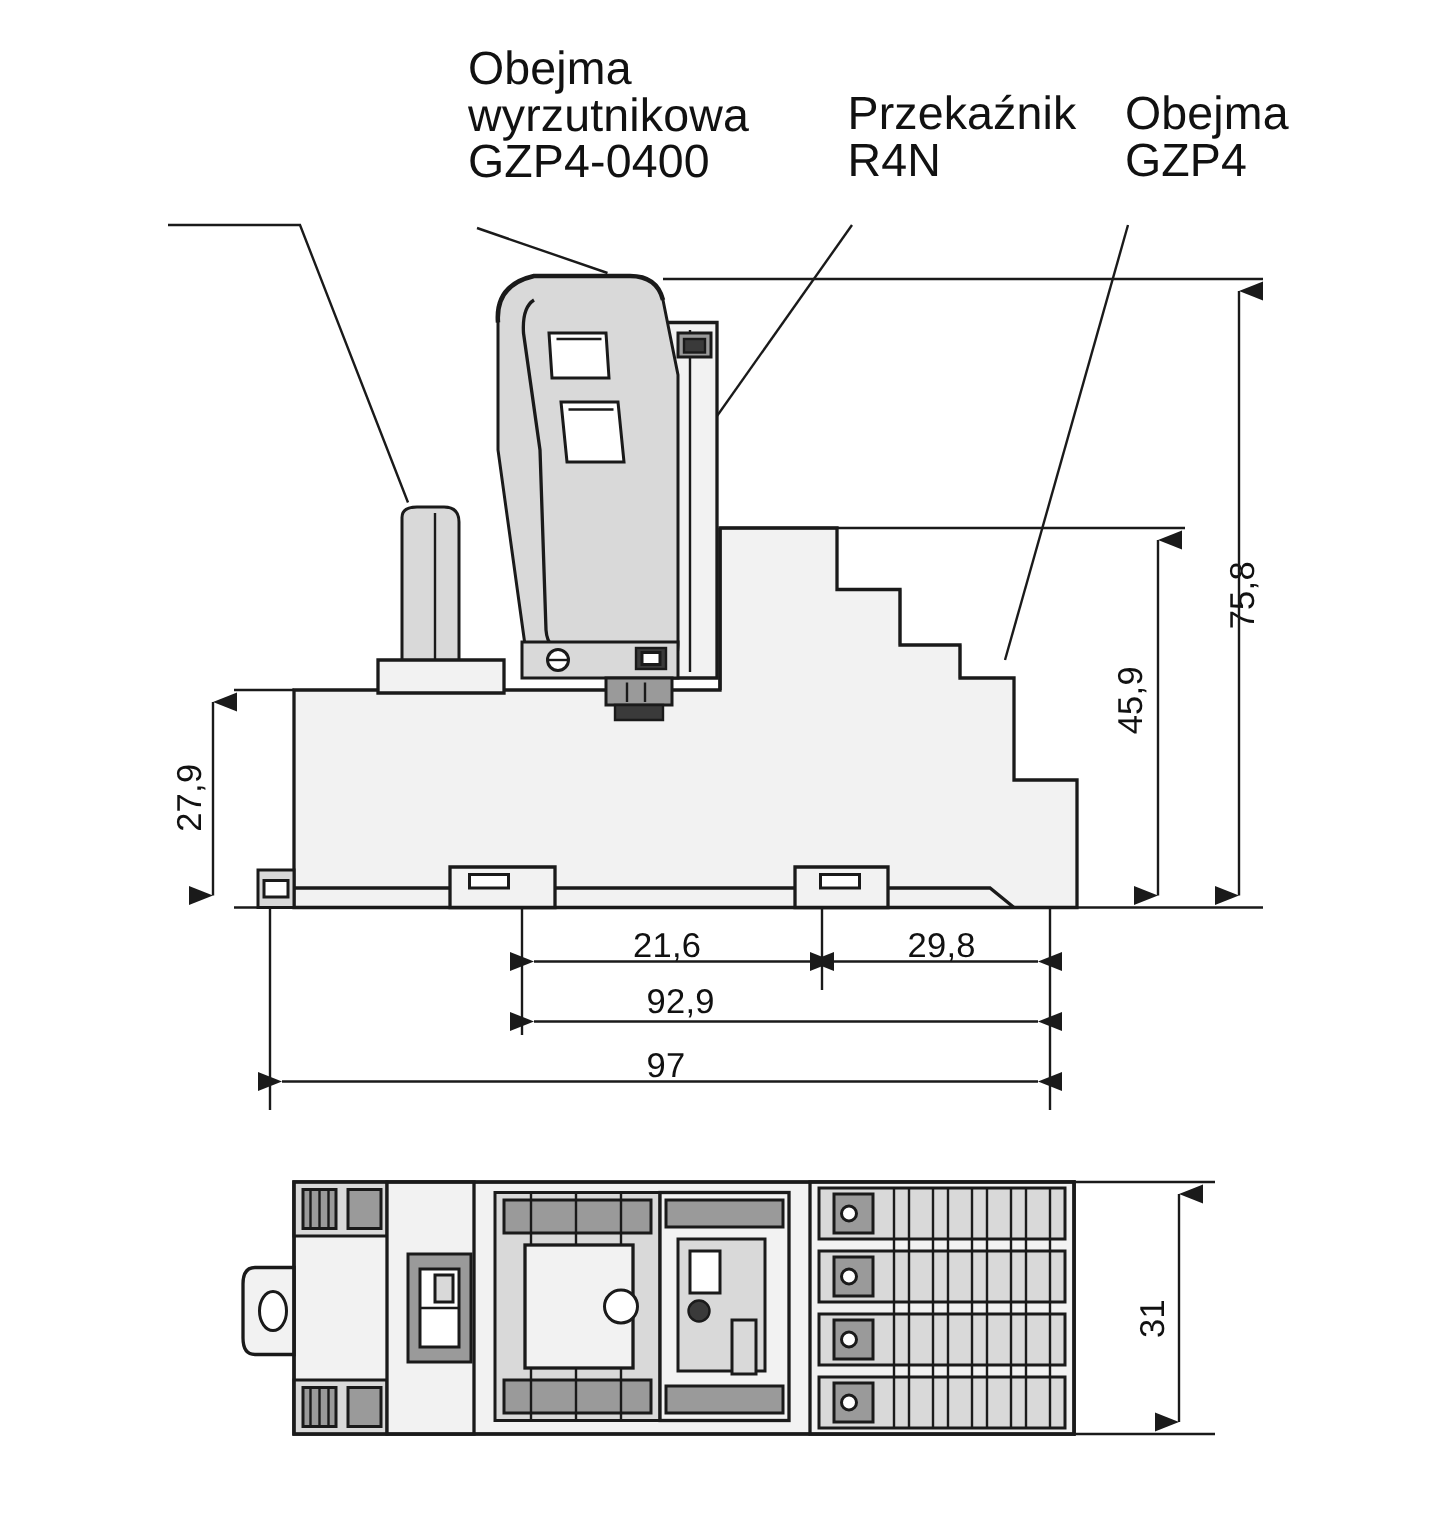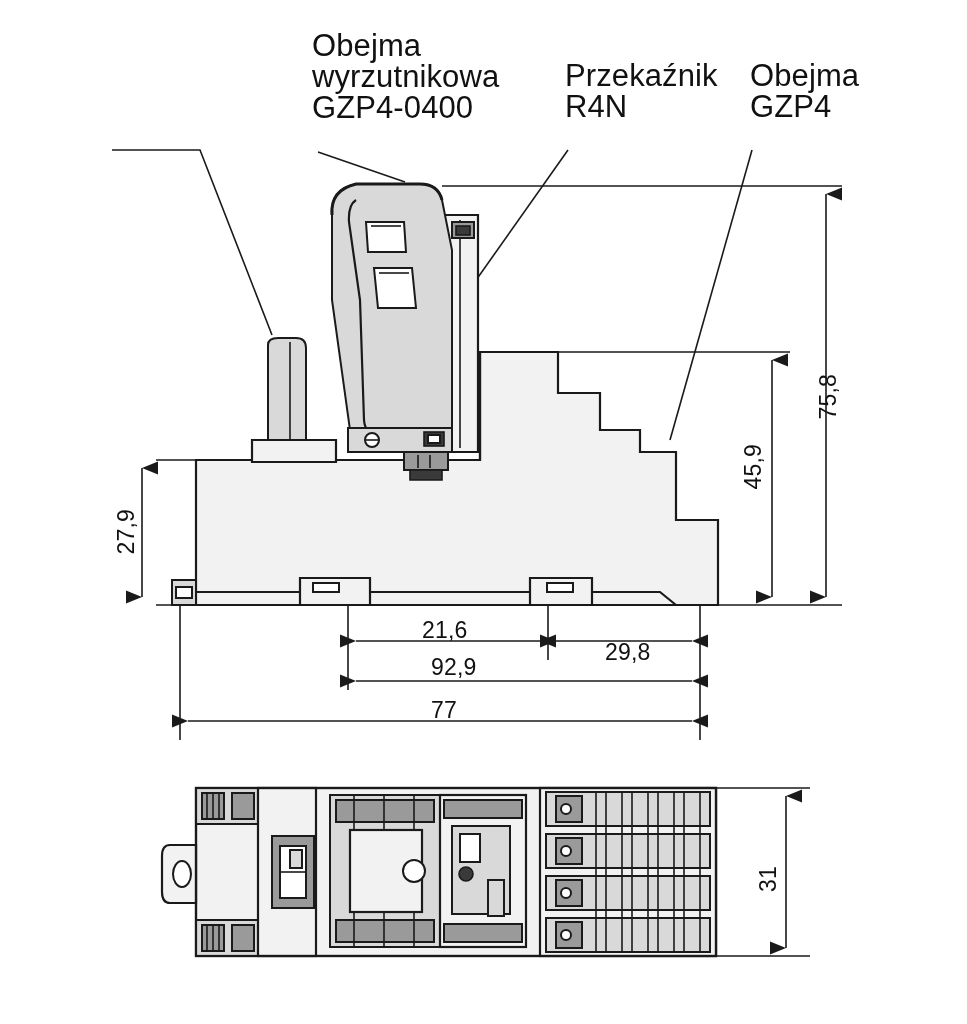--- a/index.html
+++ b/index.html
@@ -71,25 +71,25 @@
 GZP4</div>
 
   <div class="dim-label vertical" style="left:815px; top:370px;">75,8</div>
 
   <div class="dim-label vertical" style="left:740px; top:440px;">45,9</div>
 
   <div class="dim-label vertical" style="left:113px; top:505px;">27,9</div>
 
   <div class="dim-label" style="left:418px; top:617px;">21,6</div>
 
-  <div class="dim-label" style="left:601px; top:617px;margin-top:22px;">29,8</div>
+  <div class="dim-label" style="left:601px; top:617px;">29,8</div>
 
   <div class="dim-label" style="left:427px; top:654px;">92,9</div>
 
-  <div class="dim-label" style="left:427px; top:697px;">77</div>
+  <div class="dim-label" style="left:427px; top:697px;">97</div>
 
   <div class="dim-label vertical" style="left:755px; top:862px;">31</div>
 
   <svg width="967" height="1024" viewBox="0 0 967 1024">
 
     <defs>
       <marker id="arrU" markerWidth="12" markerHeight="12" refX="6" refY="10" orient="auto">
         <path d="M6,10 L2,0 L10,0 Z" fill="#1a1a1a"></path>
       </marker>
       <marker id="arrD" markerWidth="12" markerHeight="12" refX="6" refY="2" orient="auto">

